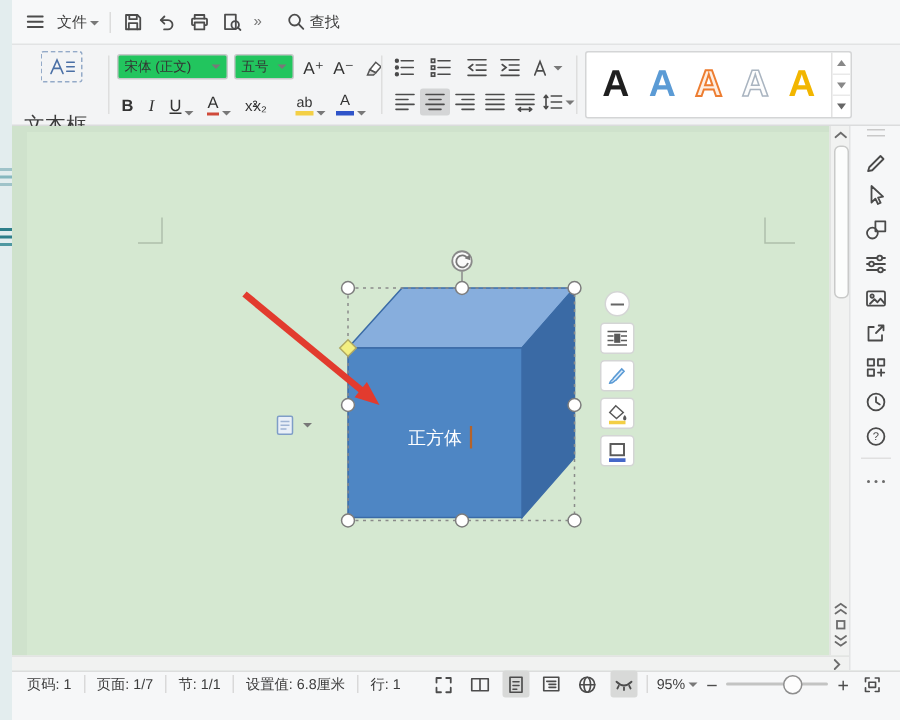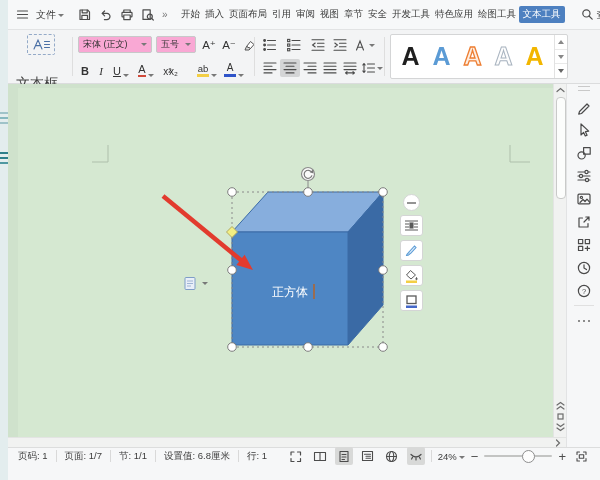--- a/index.html
+++ b/index.html
@@ -25,21 +25,21 @@
   #findbox{display:flex;align-items:center;gap:2px;margin-left:8px}
   .crt{width:0;height:0;border-left:3px solid transparent;border-right:3px solid transparent;
        border-top:3.5px solid #787878;display:inline-block;margin-left:2px;vertical-align:1px}
   
   #ribbon{left:0;top:30px;width:592px;height:54px;background:#f3f4f5;border-bottom:1px solid #dbdcdd;box-sizing:border-box}
   .vdiv{position:absolute;top:7px;bottom:7px;width:1px;background:#dedede}
   #g-textbox{left:8px;top:4px;width:50px;text-align:center}
   #tbx-icon{width:26px;height:19px;border:1px dashed #94aac8;border-radius:2px;margin:0 auto;
             display:flex;align-items:center;justify-content:center}
   .riblabel{font-size:14px;color:#3c3c3c;margin-top:20px}
-  .combo{position:absolute;height:17px;border:1px solid #c7c8c9;background:#f9a8d4;border-radius:2px;
+  .combo{position:absolute;height:17px;border:1px solid #c7c8c9;background:#22c55e;border-radius:2px;
          display:flex;align-items:center;justify-content:space-between;padding:0 4px;box-sizing:border-box;font-size:9px}
   .rbtn{position:absolute;height:17px;display:flex;align-items:center;justify-content:center;font-size:11.5px;color:#333}
   .fmt{position:absolute;top:29px;height:18px;display:flex;align-items:flex-end;justify-content:center;
        font-size:11px;color:#333;padding-bottom:1px}
   .pib{position:absolute;width:20px;height:18px;display:flex;align-items:center;justify-content:center;border-radius:2px}
   .pib.active{background:#d4d5d6}
   .pib svg{stroke:#4b4b4b;fill:none;stroke-width:1.1;stroke-linecap:round}
   .stack{display:flex;flex-direction:column;align-items:center;line-height:1}
   .bar{width:12px;height:3px;margin-top:1px}
   
@@ -134,34 +134,20 @@
         </svg>
       </span>
     <span class="micon">
       <svg width="14" height="14">
           <rect x="2" y="1.8" width="7.2" height="9.6"></rect>
           <circle cx="8.8" cy="8.6" r="2.5"></circle>
           <path d="M10.5 10.3 12.3 12"></path>
         </svg>
       </span>
     <span class="mtext" style="color:#777">»</span>
-    <div id="tabs">
-      <span class="tab">开始</span>
-      <span class="tab">插入</span>
-      <span class="tab">页面布局</span>
-      <span class="tab">引用</span>
-      <span class="tab">审阅</span>
-      <span class="tab">视图</span>
-      <span class="tab">章节</span>
-      <span class="tab">安全</span>
-      <span class="tab">开发工具</span>
-      <span class="tab">特色应用</span>
-      <span class="tab">绘图工具</span>
-      <span class="tab active">文本工具</span>
-    </div>
     <span id="findbox">
       <span class="micon">
         <svg width="13" height="13">
             <circle cx="5.4" cy="5.4" r="3.6"></circle>
             <path d="M8 8l3.2 3.2"></path>
           </svg>
         </span>
       <span class="mtext">查找</span>
     </span>
 
@@ -567,21 +553,21 @@
         </span>
       <span class="sicon active">
         <svg width="14" height="11">
             <g stroke="#4c4c4c" fill="none" stroke-width="1.2">
               <path d="M2 3.5 Q7 8.5 12 3.5"></path>
               <path d="M3.5 6.2 2.6 8M7 7.2V9M10.5 6.2 11.4 8"></path>
             </g>
           </svg>
         </span>
       <span class="ssep"></span>
-      <span><span>24%</span><span class="crt"></span></span>
+      <span><span>95%</span><span class="crt"></span></span>
       <span class="zbtn">−</span>
       <span id="slider">
           <span id="sliderthumb"></span>
         </span>
       <span class="zbtn">+</span>
       <span class="sicon">
         <svg width="13" height="13">
             <g stroke="#4c4c4c" fill="none" stroke-width="1.1">
               <path d="M2 4.5V2h2.5M8.5 2H11v2.5M11 8.5V11H8.5M4.5 11H2V8.5"></path>
               <rect x="4.3" y="4.8" width="4.4" height="3.4"></rect>

